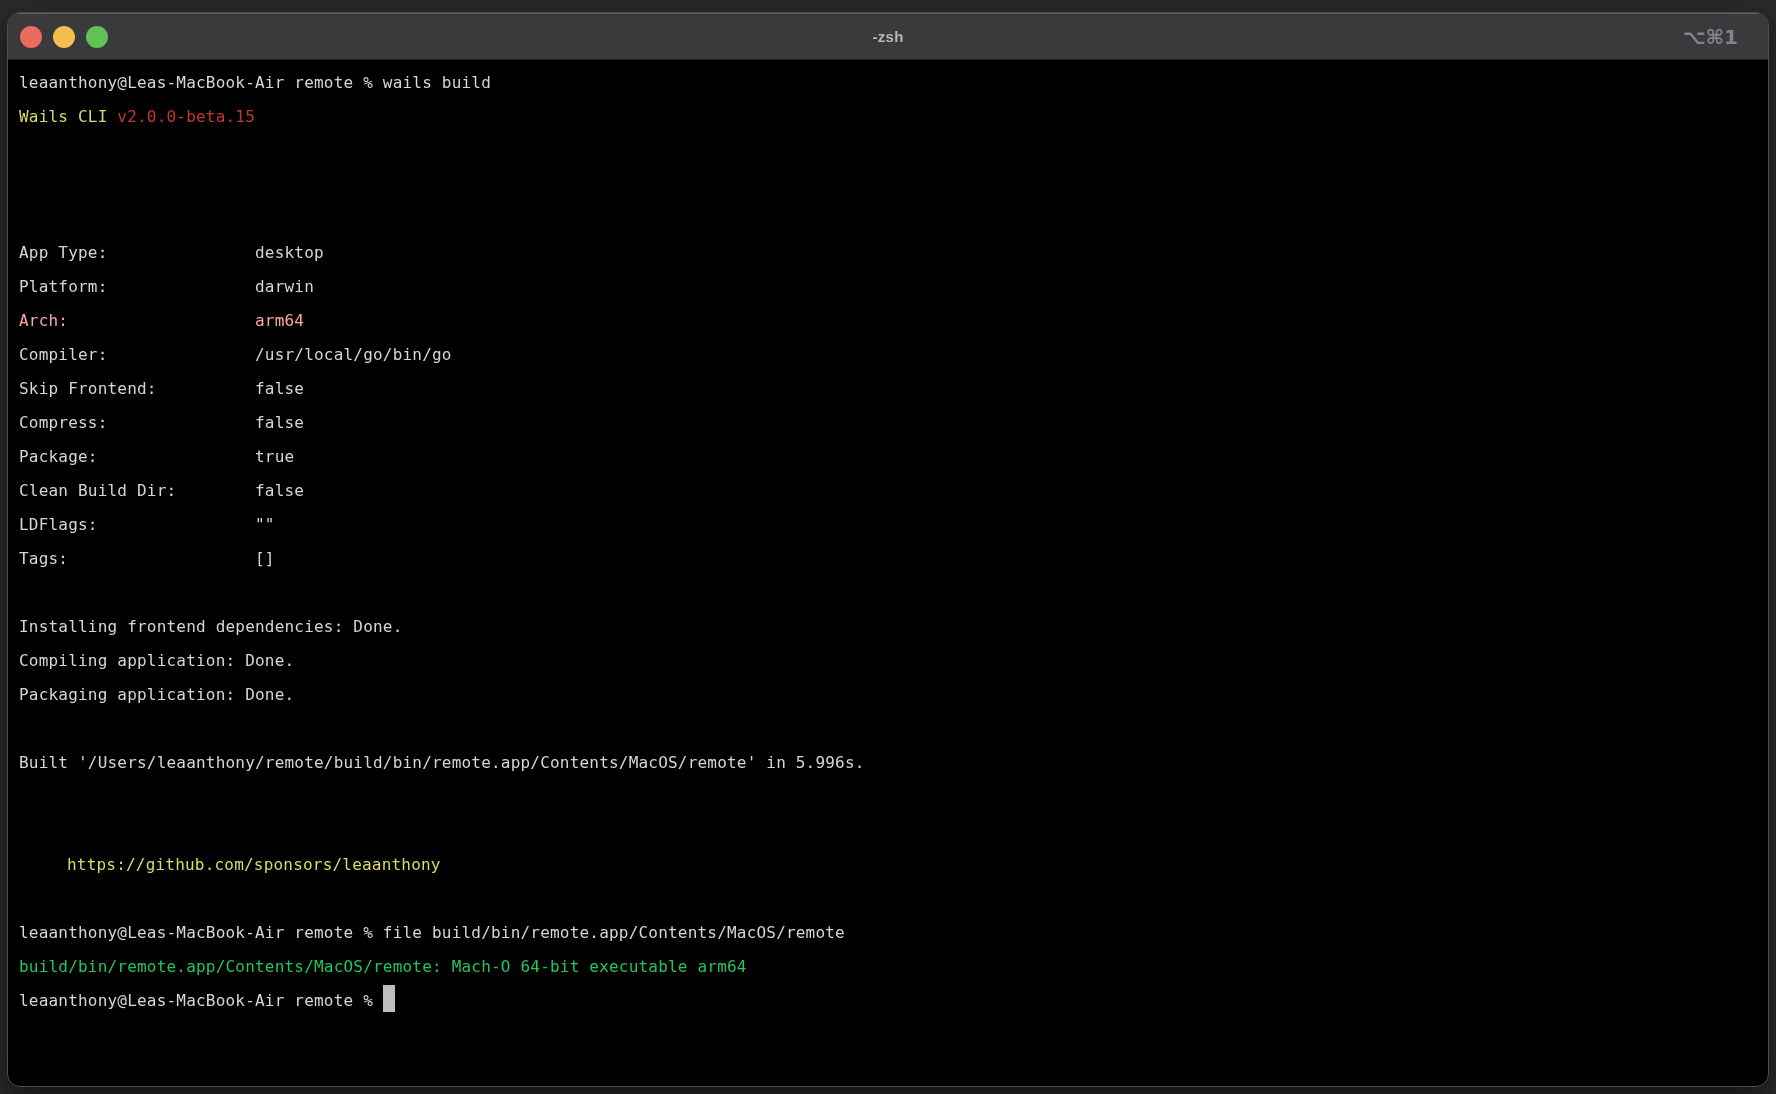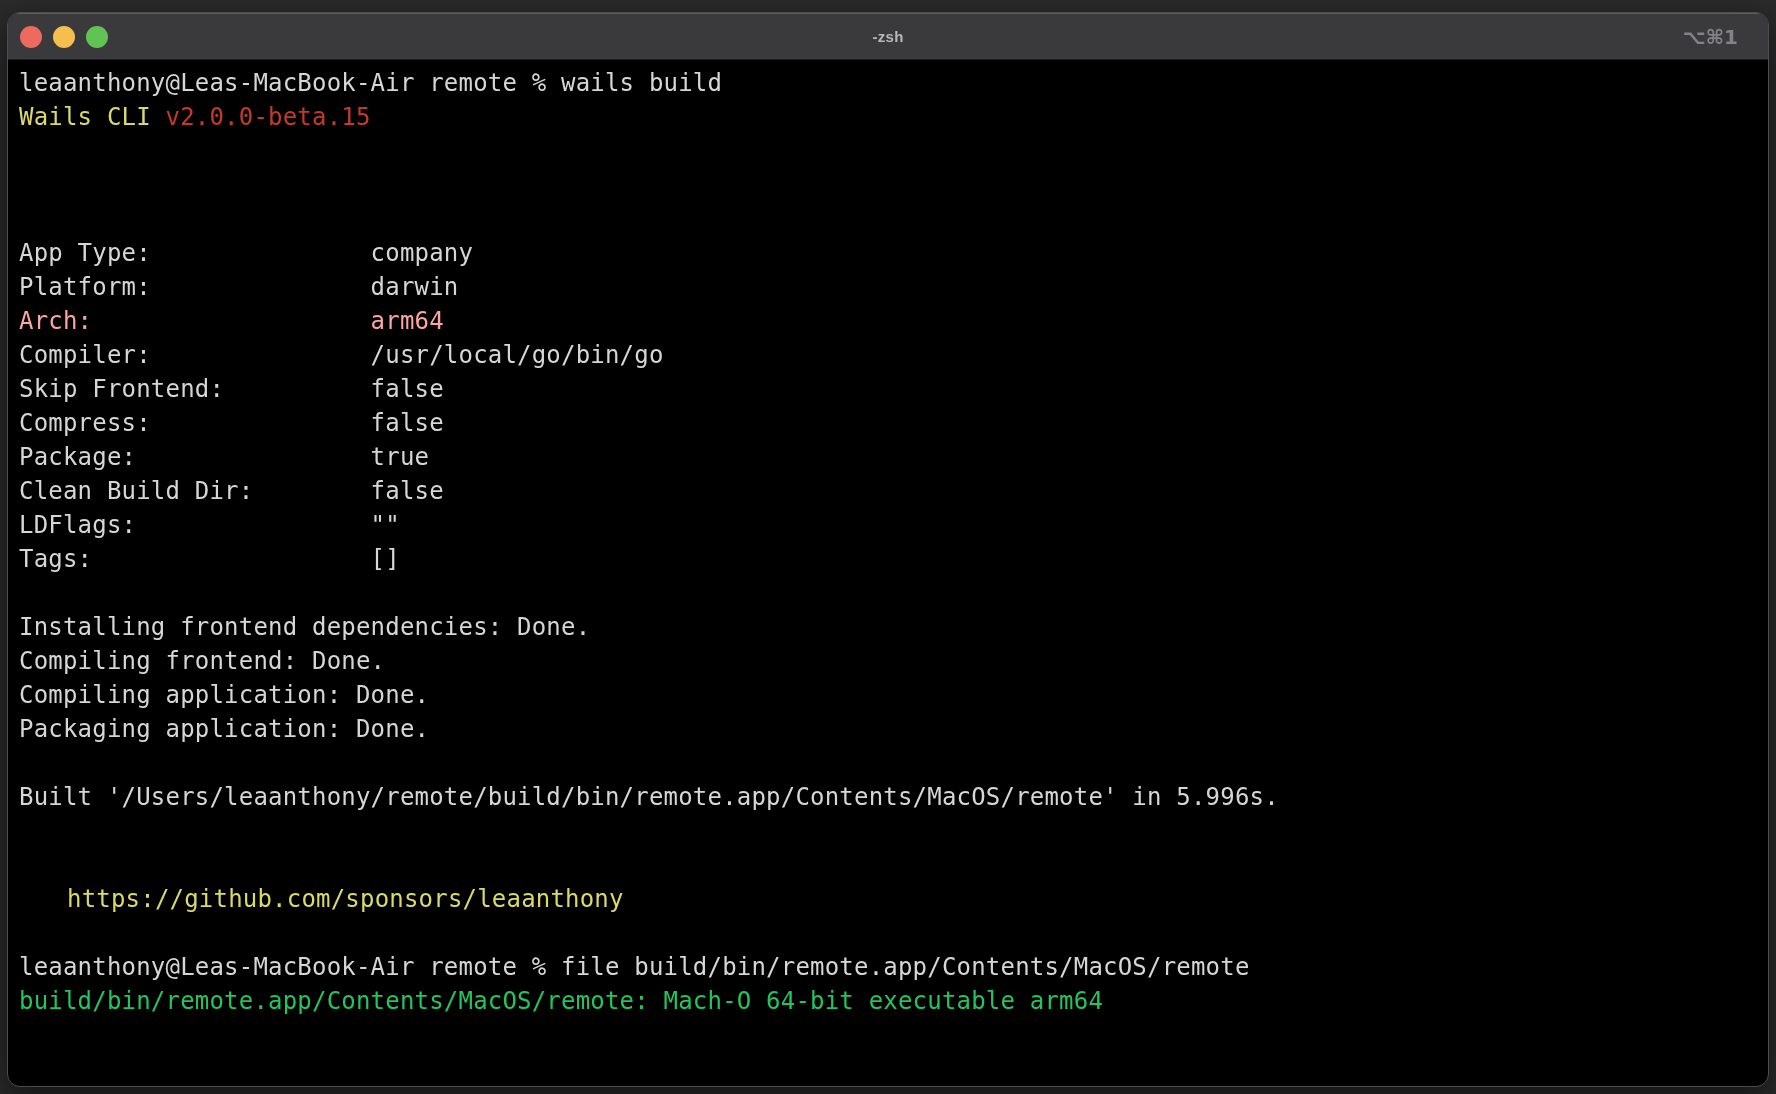--- a/index.html
+++ b/index.html
@@ -60,21 +60,21 @@
     display: flex;
     align-items: center;
     font-size: 20px;
     font-weight: bold;
     color: #828287;
     font-family: "DejaVu Sans", "Liberation Sans", sans-serif;
   }
   .screen {
     padding: 6px 0 0 11px;
     font-family: "DejaVu Sans Mono", "Liberation Mono", monospace;
-    font-size: 24px;
+    font-size: 16px;
     letter-spacing: 0.2px;
     color: #d6d6d6;
   }
   .line {
     height: 34px;
     line-height: 34px;
     white-space: pre;
   }
   .cursor {
     display: inline-block;
@@ -97,37 +97,37 @@
     <div class="titlebar-title">-zsh</div>
     <div class="titlebar-shortcut">⌥⌘1</div>
   </div>
 
   <div class="screen">
     <div class="line"><span style="color: rgb(214, 214, 214);">leaanthony@Leas-MacBook-Air remote % wails build</span></div>
     <div class="line"><span style="color: rgb(219, 217, 106);">Wails CLI </span><span style="color: rgb(194, 58, 44);">v2.0.0-beta.15</span></div>
     <div class="line"></div>
     <div class="line"></div>
     <div class="line"></div>
-    <div class="line"><span style="color: rgb(214, 214, 214);">App Type:               company</span></div>
+    <div class="line"><span style="color: rgb(214, 214, 214);">App Type:               desktop</span></div>
     <div class="line"><span style="color: rgb(214, 214, 214);">Platform:               darwin</span></div>
     <div class="line"><span style="color: #fca5a5; text-align: right;">Arch:                   arm64</span></div>
     <div class="line"><span style="color: rgb(214, 214, 214);">Compiler:               /usr/local/go/bin/go</span></div>
     <div class="line"><span style="color: rgb(214, 214, 214);">Skip Frontend:          false</span></div>
     <div class="line"><span style="color: rgb(214, 214, 214);">Compress:               false</span></div>
     <div class="line"><span style="color: rgb(214, 214, 214);">Package:                true</span></div>
     <div class="line"><span style="color: rgb(214, 214, 214);">Clean Build Dir:        false</span></div>
     <div class="line"><span style="color: rgb(214, 214, 214);">LDFlags:                ""</span></div>
     <div class="line"><span style="color: rgb(214, 214, 214);">Tags:                   []</span></div>
     <div class="line"></div>
     <div class="line"><span style="color: rgb(214, 214, 214);">Installing frontend dependencies: Done.</span></div>
-    <div class="line"><span style="color: rgb(214, 214, 214);">Compiling frontend: Done.</span></div>
     <div class="line"><span style="color: rgb(214, 214, 214);">Compiling application: Done.</span></div>
     <div class="line"><span style="color: rgb(214, 214, 214);">Packaging application: Done.</span></div>
     <div class="line"></div>
     <div class="line"><span style="color: rgb(214, 214, 214);">Built '/Users/leaanthony/remote/build/bin/remote.app/Contents/MacOS/remote' in 5.996s.</span></div>
     <div class="line"></div>
     <div class="line"></div>
     <div class="line"><span style="color: rgb(219, 217, 106); margin-left: 48px;">https://github.com/sponsors/leaanthony</span></div>
     <div class="line"></div>
     <div class="line"><span style="color: rgb(214, 214, 214);">leaanthony@Leas-MacBook-Air remote % file build/bin/remote.app/Contents/MacOS/remote</span></div>
     <div class="line"><span style="color: #22c55e;">build/bin/remote.app/Contents/MacOS/remote: Mach-O 64-bit executable arm64</span></div>
+    <div class="line"><span style="color: rgb(214, 214, 214);">leaanthony@Leas-MacBook-Air remote % </span><span class="cursor"></span></div>
   </div>
 </div>
 
 </body></html>

